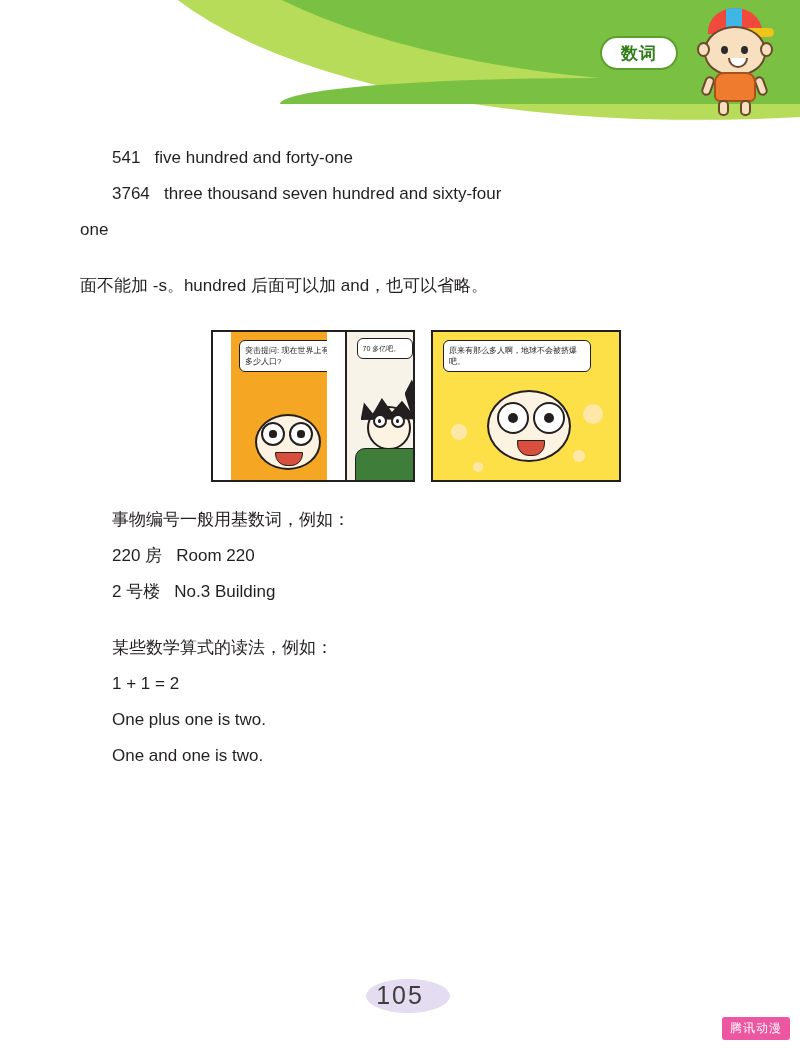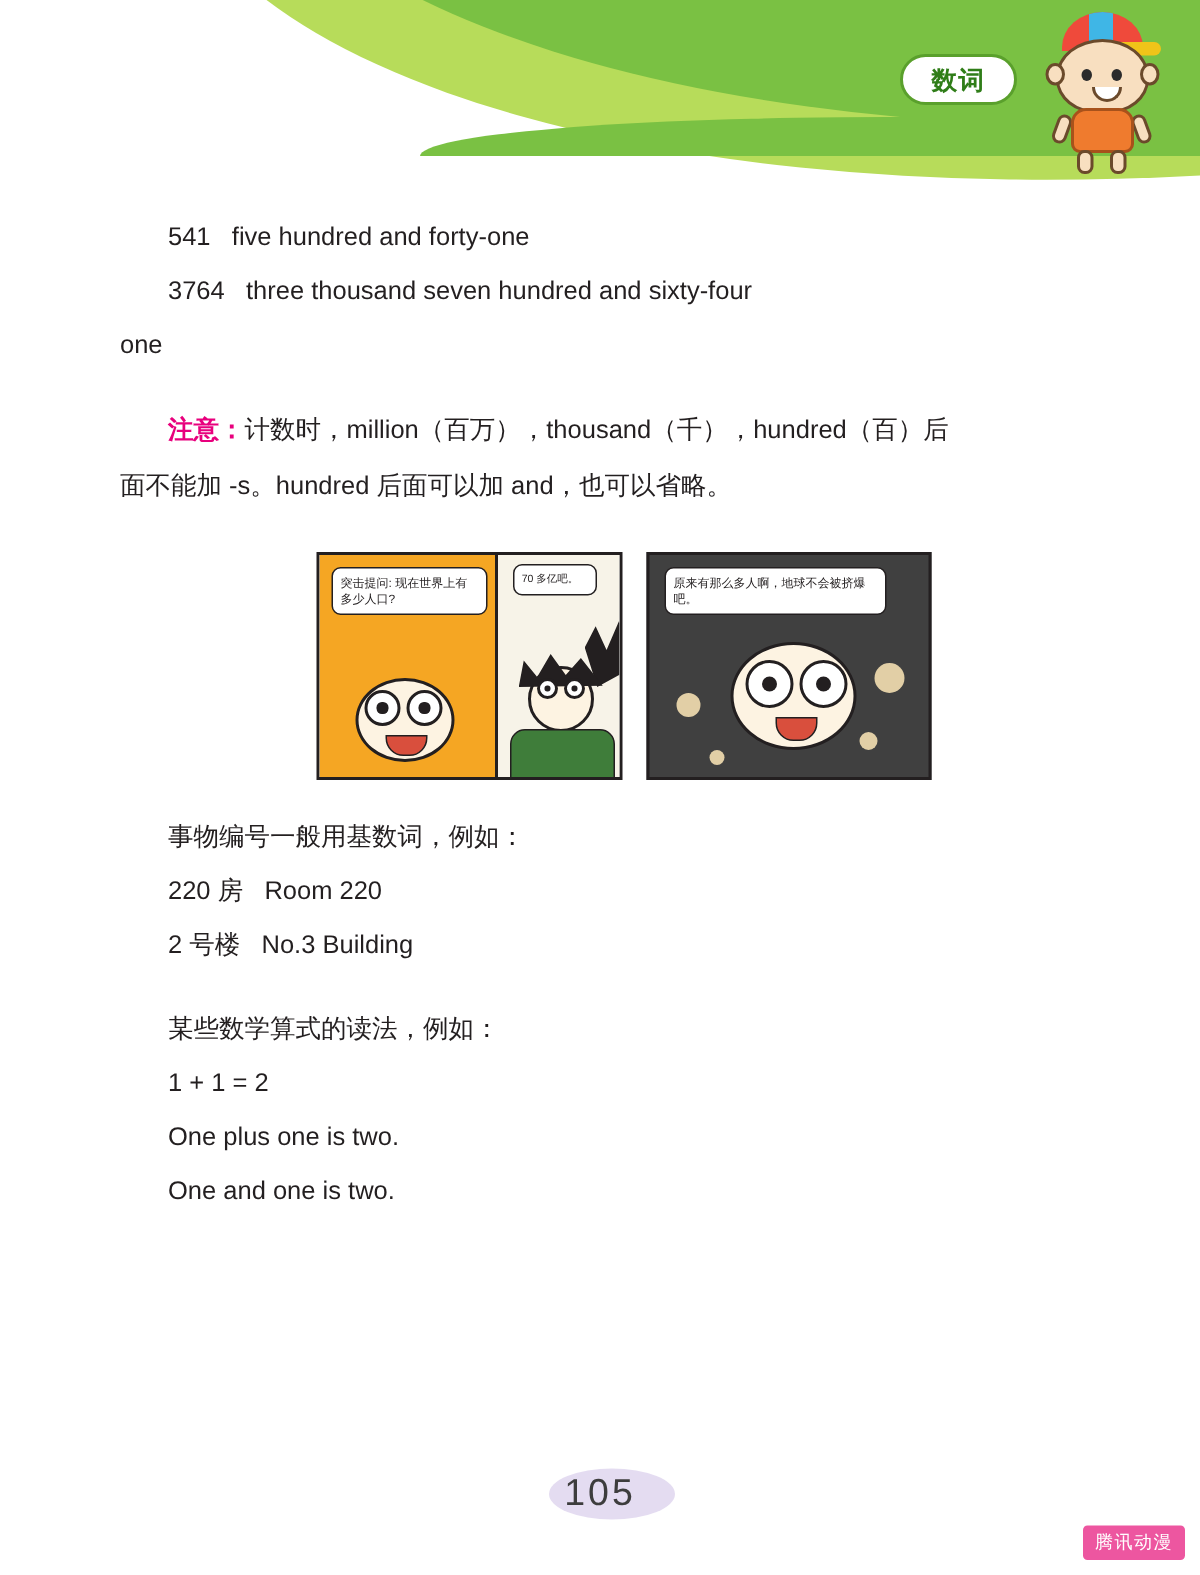--- a/index.html
+++ b/index.html
@@ -241,34 +241,35 @@
     overflow: hidden;
   }
   .panel-wide {
     width: 204px;
     height: 152px;
     display: flex;
   }
   .panel-half {
     position: relative;
     overflow: hidden;
+    margin-left: 18px;
   }
   .panel-half.left {
     width: 118px;
     background: #f5a623;
   }
   .panel-half.right {
     width: 82px;
     background: #f7f3e8;
     border-left: 2px solid #231f20;
   }
   .panel2 {
     width: 190px;
     height: 152px;
-    background: #404040;
+    background: #fde047;
     position: relative;
   }
   .bubble {
     position: absolute;
     background: #ffffff;
     border: 1.5px solid #231f20;
     border-radius: 6px;
     font-size: 8px;
     line-height: 11px;
     color: #231f20;
@@ -426,23 +427,20 @@
 </div>
 
 <div class="content">
 
   <div class="line indent">541   five hundred and forty-one</div>
   <div class="line indent">3764   three thousand seven hundred and sixty-four</div>
   <div class="line">one</div>
 
   <div class="block-gap"></div>
 
-  <div class="note-block">
-    <span class="note-label">注意：</span><span class="note-text">计数时，million（百万），thousand（千），hundred（百）后</span>
-  </div>
   <div class="line">面不能加 -s。hundred 后面可以加 and，也可以省略。</div>
 
   <div class="comic">
 
     <div class="panel panel-wide">
       <div class="panel-half left">
         <div class="bubble b1">突击提问: 现在世界上有多少人口?</div>
         <div class="face f1"></div>
         <div class="eyeball p1e1"></div>
         <div class="eyeball p1e2"></div>

